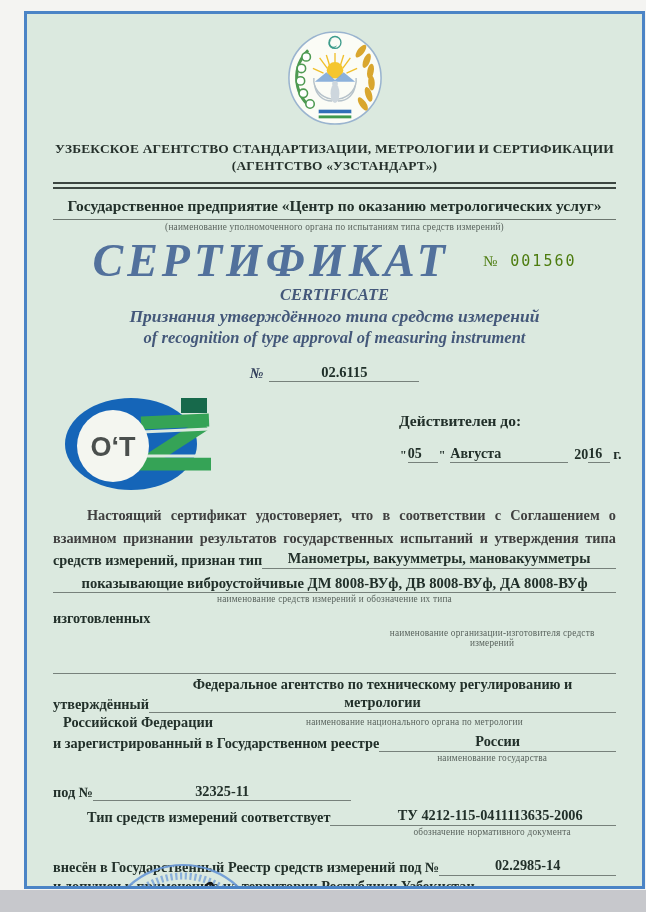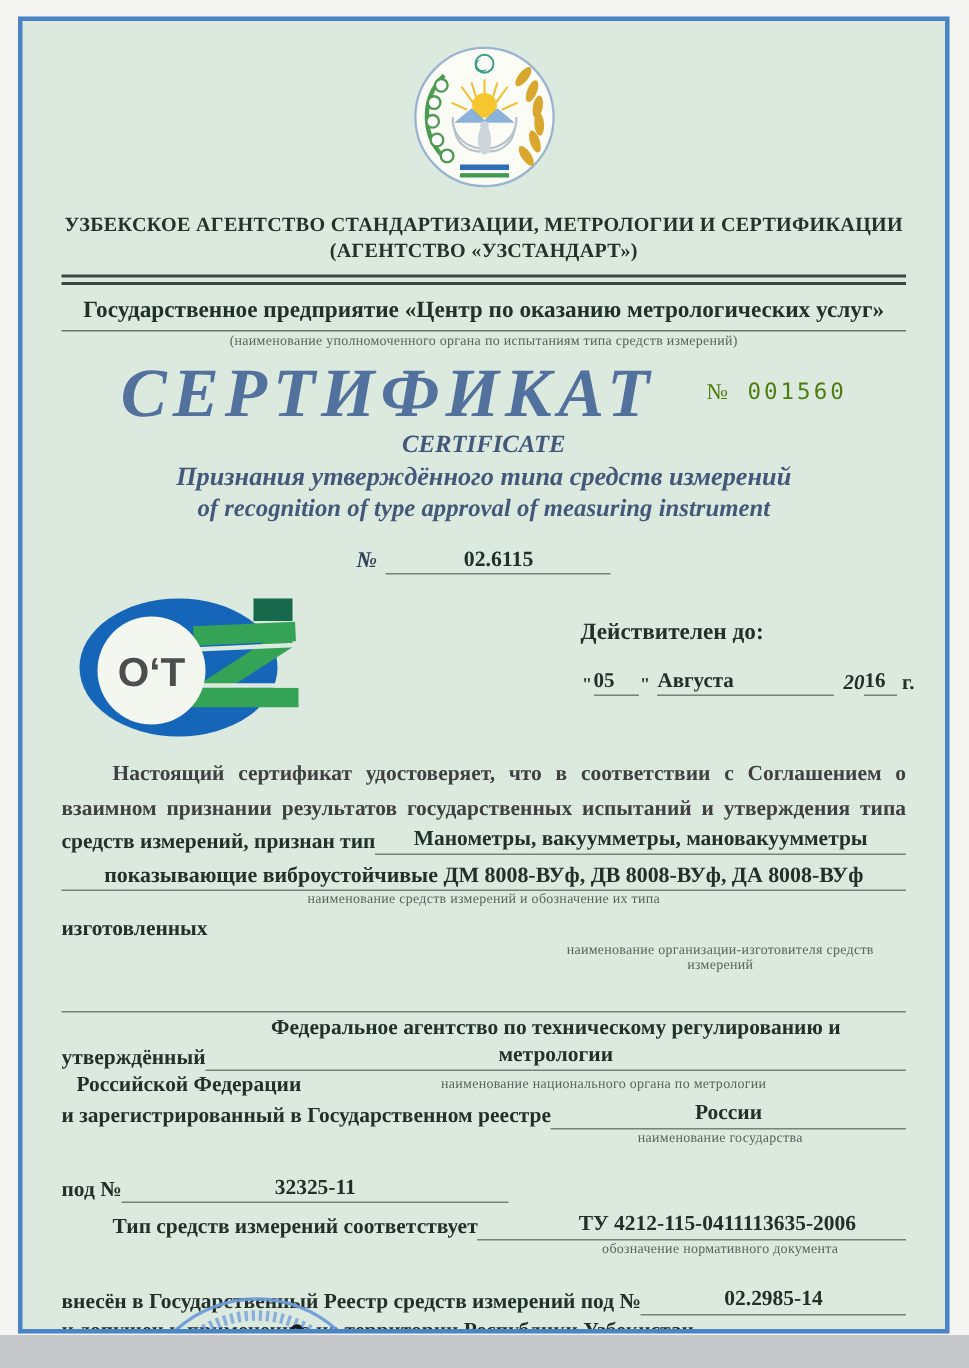--- a/index.html
+++ b/index.html
@@ -4,21 +4,21 @@
 <style>
   html,body{margin:0;padding:0;}
   body{
     width:646px;height:912px;position:relative;
     background:#f4f4f2;
     font-family:"Liberation Serif","DejaVu Serif",serif;
     overflow:hidden;
   }
   .scan-edge{position:absolute;left:0;right:0;bottom:0;height:22px;background:#c7c8cc;}
   .page{
-    position:absolute;left:12px;top:11px;width:621px;height:878px;
+    position:absolute;left:24px;top:11px;width:621px;height:878px;
     border:3px solid #4b84c6;background:#dbe9df;
     box-sizing:border-box;padding:0 26px;overflow:hidden;
   }
   
   .emblem-wrap{text-align:center;margin-top:16px;}
   .agency{margin-top:10px;text-align:center;font-weight:bold;color:#26312c;
           font-size:13.4px;line-height:1.3;letter-spacing:.2px;}
   .double-rule{margin-top:7px;border-top:2.5px solid #3c4641;border-bottom:2.5px solid #3c4641;height:3px;}
   .org{margin-top:8px;text-align:center;font-weight:bold;font-size:15.5px;color:#22302a;}
   .thin-rule{margin-top:4px;border-bottom:1.2px solid #6c766f;}
@@ -42,21 +42,21 @@
   
   .mid{position:relative;height:116px;margin-top:6px;}
   .logo{position:absolute;left:4px;top:2px;}
   .validity{position:absolute;left:346px;top:24px;width:228px;}
   .validity-label{font-weight:bold;font-size:15.5px;color:#22302a;}
   .date-row{display:flex;align-items:flex-end;margin-top:16px;font-size:14px;color:#22302a;}
   .q{font-weight:bold;padding:0 1px;font-size:12px;}
   .dl{display:inline-block;border-bottom:1px solid #77817b;text-align:left;font-weight:bold;}
   .dl-day{min-width:30px;}
   .dl-month{min-width:118px;margin-left:4px;}
-  .yr{font-weight:bold;font-style:italic;margin-left:6px;}
+  .yr{font-weight:bold;margin-left:6px;}
   .dl-yr{min-width:22px;}
   .yr-unit{font-weight:bold;margin-left:3px;}
   
   .para{font-size:14.3px;font-weight:bold;color:#404040;line-height:1.62;}
   .jline{text-align:justify;text-align-last:justify;}
   .frow{display:flex;align-items:flex-end;font-size:14.3px;font-weight:bold;color:#22302a;}
   .lbl{white-space:nowrap;}
   .fill{flex:1;border-bottom:1px solid #77817b;text-align:center;font-weight:bold;
         padding:0 4px;line-height:1.25;}
   .value-line{border-bottom:1px solid #77817b;text-align:center;font-weight:bold;

